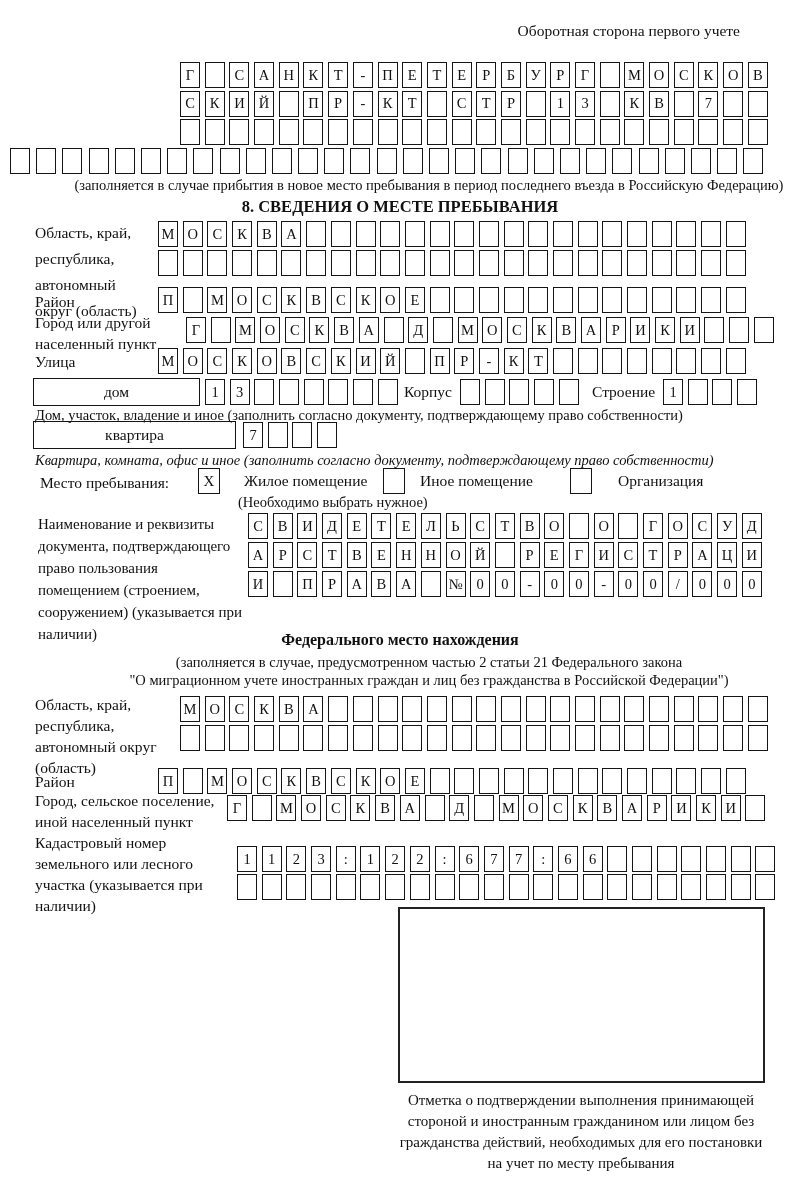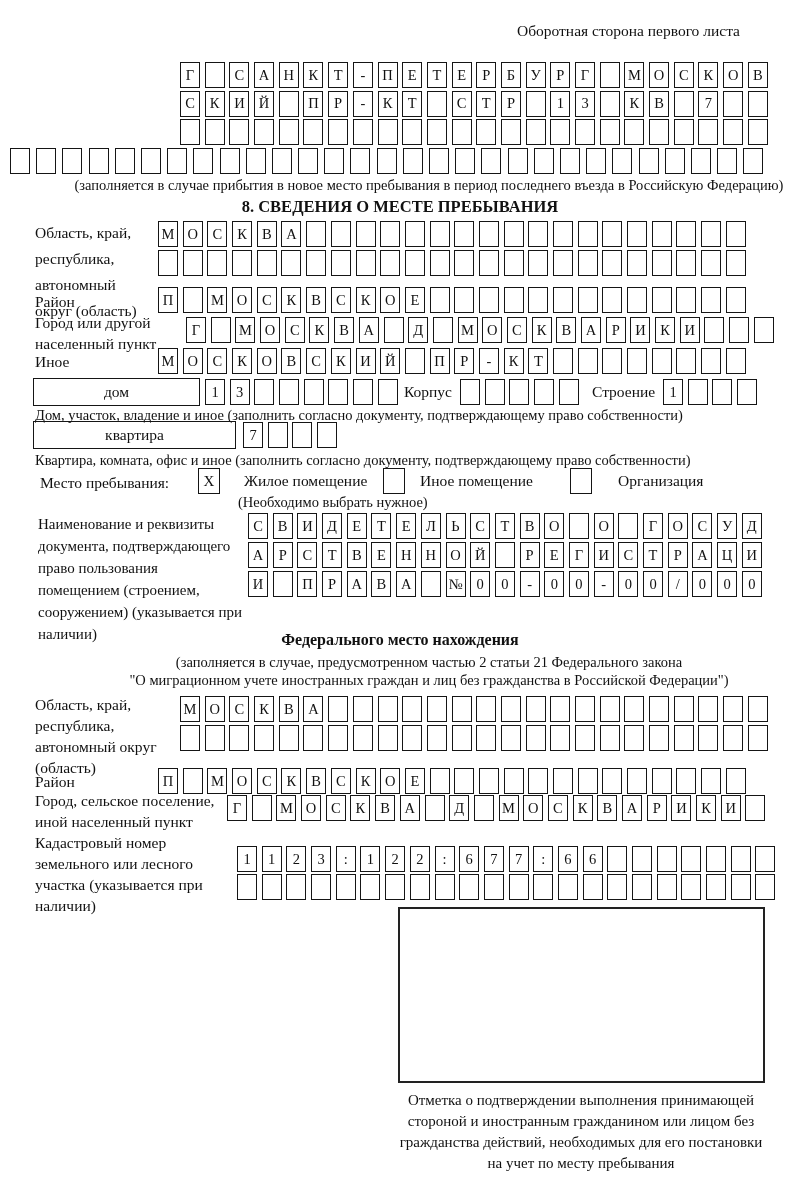--- a/index.html
+++ b/index.html
@@ -52,21 +52,21 @@
   .small-note { font-size: 14.5px; }
 
   .stamp-box { border: 2px solid #222; background: #fff; }
   .stamp-caption { font-size: 15px; line-height: 21px; text-align: center; }
 </style>
 </head>
 <body>
 
 <div id="page">
 
-  <div class="abs hdr-note" style="top:22px; right:60px;">Оборотная сторона первого листа</div>
+  <div class="abs hdr-note" style="top:22px; right:60px;">Оборотная сторона первого учете</div>
 
   <div class="abs boxrow" style="top:62px;  left:180px;">
       <span class="cell">Г</span>
       <span class="cell"></span>
       <span class="cell">С</span>
       <span class="cell">А</span>
       <span class="cell">Н</span>
       <span class="cell">К</span>
       <span class="cell">Т</span>
       <span class="cell">-</span>
@@ -277,21 +277,21 @@
       <span class="cell">А</span>
       <span class="cell">Р</span>
       <span class="cell">И</span>
       <span class="cell">К</span>
       <span class="cell">И</span>
       <span class="cell"></span>
       <span class="cell"></span>
       <span class="cell"></span>
     </div>
 
-  <div class="abs side-label" style="top:351px; left:35px;">Иное</div>
+  <div class="abs side-label" style="top:351px; left:35px;">Улица</div>
   <div class="abs boxrow" style="top:348px; left:158px;">
       <span class="cell">М</span>
       <span class="cell">О</span>
       <span class="cell">С</span>
       <span class="cell">К</span>
       <span class="cell">О</span>
       <span class="cell">В</span>
       <span class="cell">С</span>
       <span class="cell">К</span>
       <span class="cell">И</span>
@@ -340,21 +340,21 @@
     </div>
   <div class="abs small-note" style="top:407px; left:35px;">Дом, участок, владение и иное (заполнить согласно документу, подтверждающему право собственности)</div>
 
   <div class="abs wbox" style="top:421px; left:33px; width:203px;">квартира</div>
   <div class="abs boxrow" style="top:422px; left:243px;">
       <span class="cell">7</span>
       <span class="cell"></span>
       <span class="cell"></span>
       <span class="cell"></span>
     </div>
-  <div class="abs small-note" style="top:452px; left:35px;">Квартира, комната, офис и иное (заполнить согласно документу, подтверждающему право собственности)</div>
+  <div class="abs small-note" style="top:452px; left:35px;font-style:italic;">Квартира, комната, офис и иное (заполнить согласно документу, подтверждающему право собственности)</div>
 
   <div class="abs" style="top:468px; left:0; width:800px; height:28px;">
     <span class="abs opt-lbl" style="left:40px; top:2px;">Место пребывания:</span>
     <span class="abs chk" style="left:198px; top:0;">X</span>
     <span class="abs opt-lbl" style="left:244px; top:0;">Жилое помещение</span>
     <span class="abs chk" style="left:383px; top:0;"></span>
     <span class="abs opt-lbl" style="left:420px; top:0;">Иное помещение</span>
     <span class="abs chk" style="left:570px; top:0;"></span>
     <span class="abs opt-lbl" style="left:618px; top:0;">Организация</span>
   </div>

